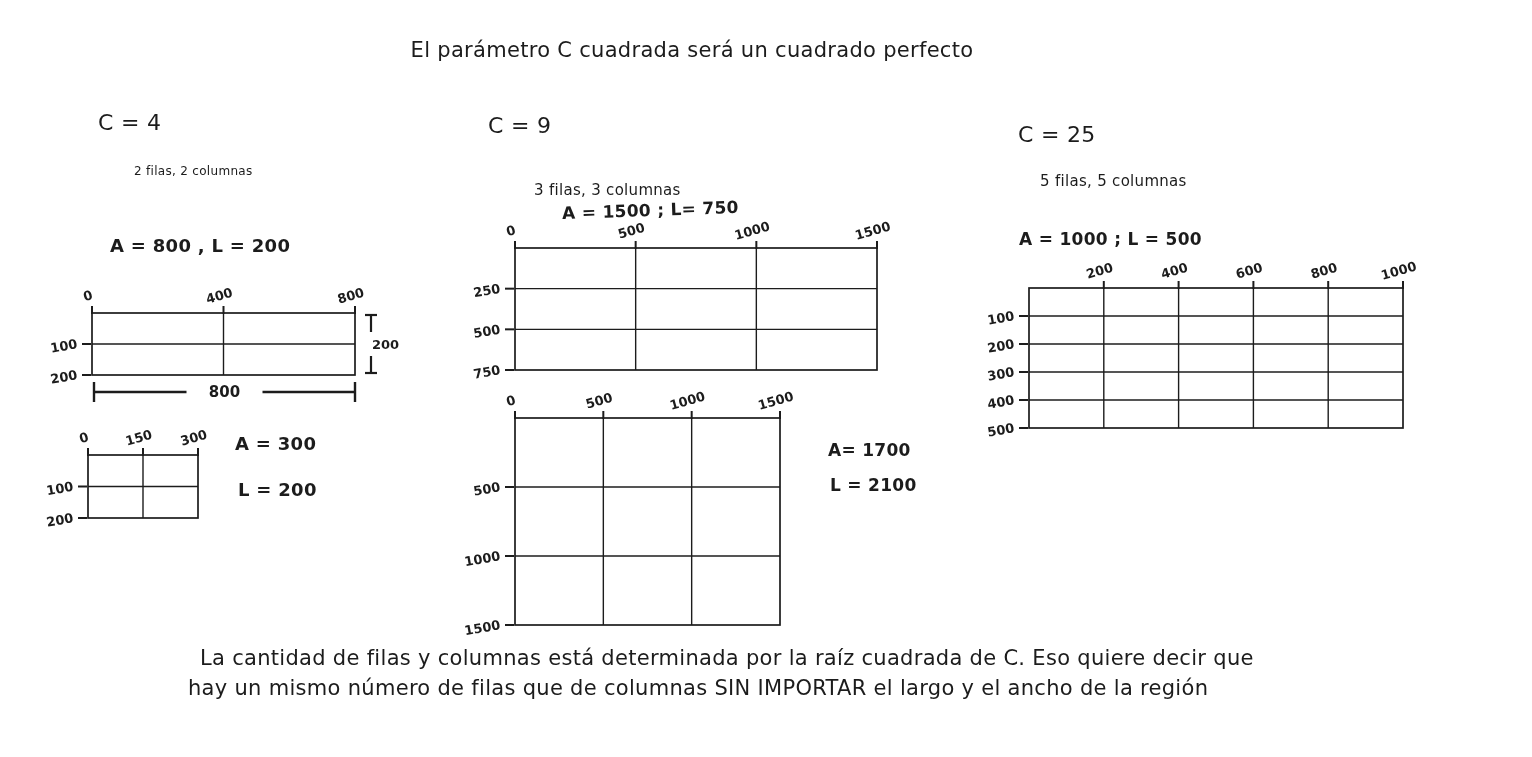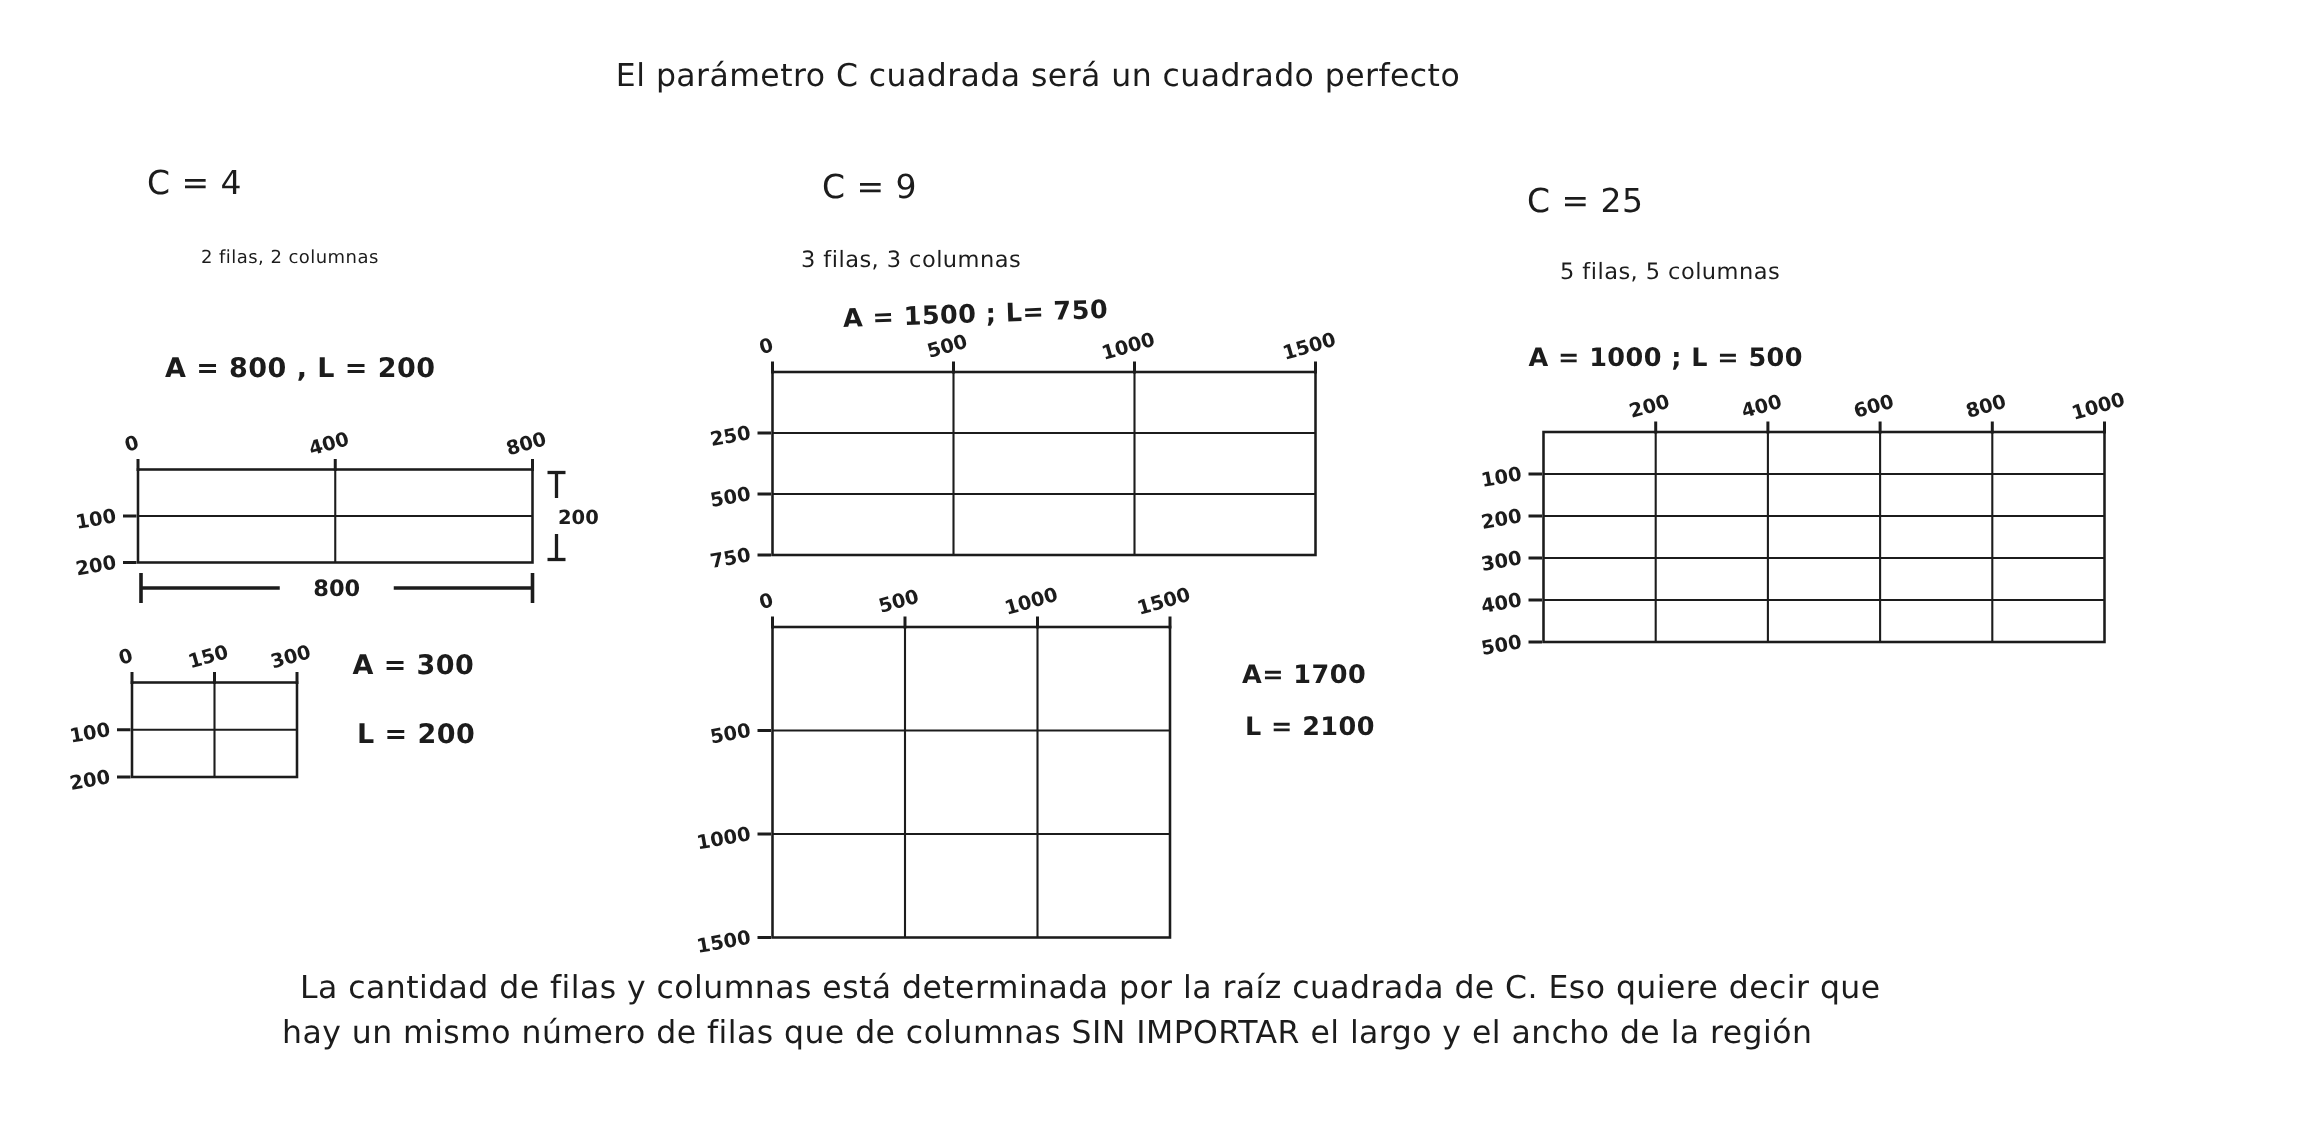--- a/index.html
+++ b/index.html
@@ -11,22 +11,22 @@
     color:#1c1c1c;
     overflow:hidden;
   }
   #diagram-svg{position:absolute;left:0;top:0;}
   .hw{position:absolute;white-space:nowrap;letter-spacing:0.3px;}
   .title{left:392px;top:38px;width:600px;text-align:center;font-size:21px;}
   .c-label{font-size:22px;}
   #c4-label{left:98px;top:110px;}
   #c4-rc{left:134px;top:164px;font-size:12px;}
   #c4-dims{left:94px;top:235px;font-size:18px;font-weight:bold;margin-left:16px;}
-  #c9-label{left:548px;top:113px;text-align:right;}
-  #c9-rc{left:534px;top:164px;font-size:15px;}
+  #c9-label{left:488px;top:113px;text-align:right;}
+  #c9-rc{left:534px;top:181px;font-size:15px;}
   #c9-dims{left:562px;top:200px;font-size:17px;font-weight:bold;transform:rotate(-2deg);}
   #c25-label{left:1018px;top:122px;}
   #c25-rc{left:1040px;top:172px;font-size:15px;}
   #c25-dims{left:1019px;top:229px;font-size:17px;font-weight:bold;}
   #small-a{left:235px;top:433px;font-size:18px;font-weight:bold;}
   #small-l{left:238px;top:479px;font-size:18px;font-weight:bold;}
   #big-a{left:828px;top:440px;font-size:17px;font-weight:bold;}
   #big-l{left:830px;top:475px;font-size:17px;font-weight:bold;}
   #footer1{left:200px;top:646px;font-size:21px;}
   #footer2{left:188px;top:676px;font-size:21px;}

